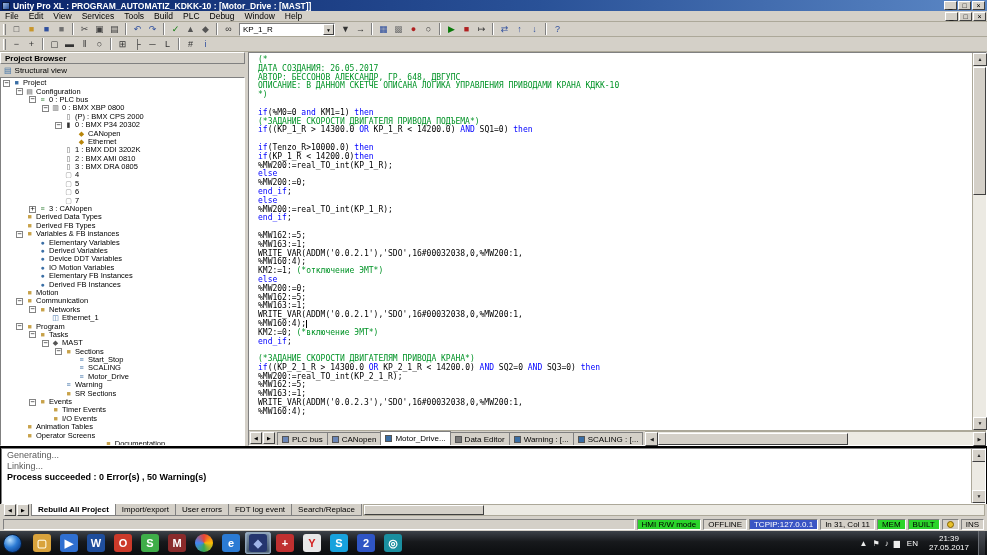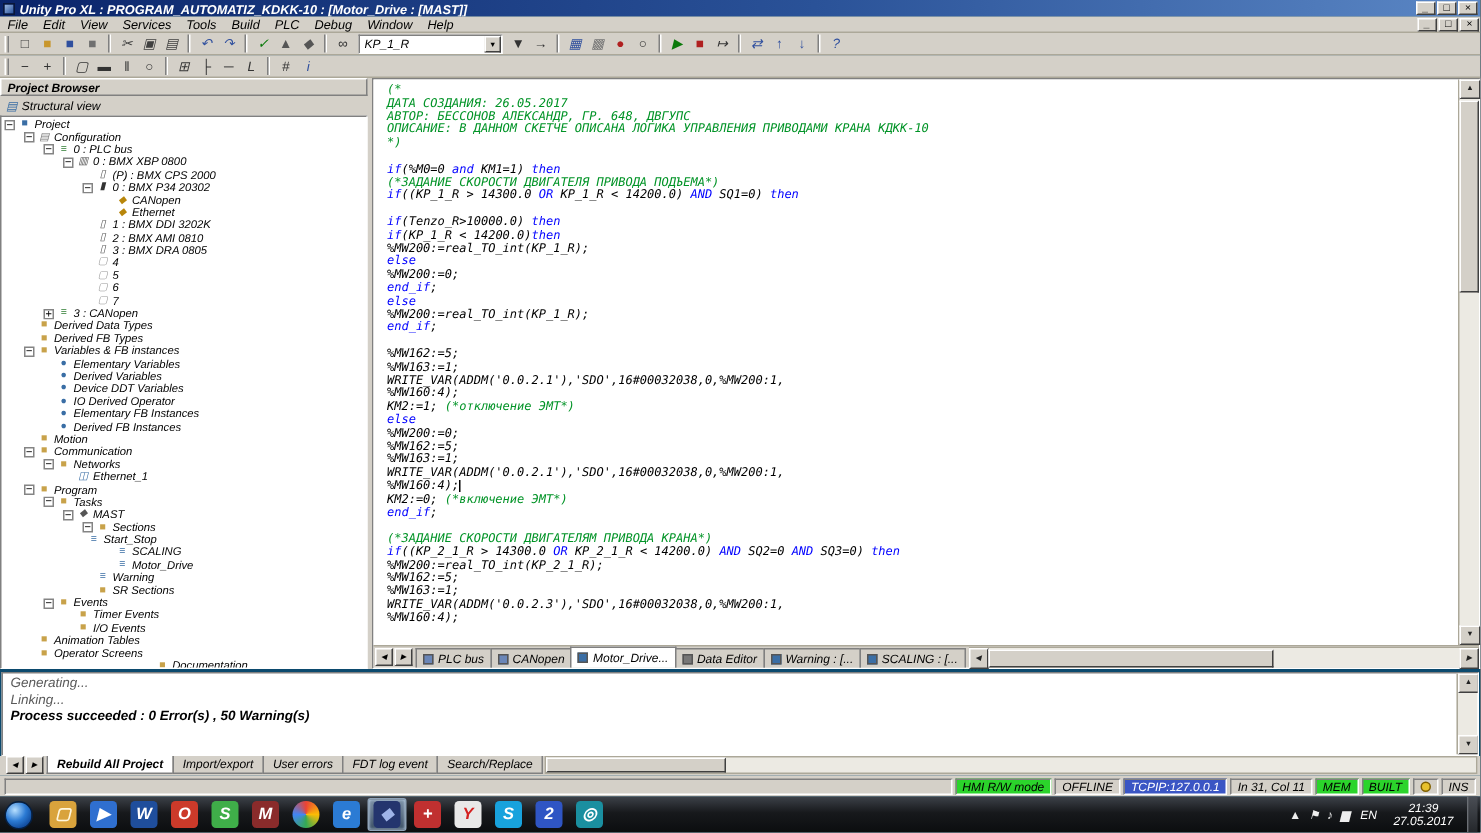--- a/index.html
+++ b/index.html
@@ -1,18 +1,18 @@
 <!DOCTYPE html>
 <html><head>
 <meta charset="utf-8">
 <style>
 *{margin:0;padding:0;box-sizing:border-box;}
 html,body{background:#555;}
 body{font-family:"Liberation Sans",sans-serif;}
-.screen{width:987px;height:555px;display:flex;flex-direction:column;background:#0c4a6e;color:#000;overflow:hidden;position:relative;font-style:italic;}
+.screen{width:987px;height:555px;display:flex;flex-direction:column;background:#000000;color:#000;overflow:hidden;position:relative;}
 
 
 .titlebar{height:11px;background:linear-gradient(to right,#0a246a,#2a5298 55%,#5b87c5);display:flex;align-items:center;padding:0 2px;flex:none;}
 .app-icon{width:8px;height:8px;background:linear-gradient(135deg,#9db9e0,#26509b);border:1px solid #09173a;flex:none;}
 .title-text{color:#fff;font-weight:bold;font-size:8.5px;margin-left:3px;flex:1;white-space:nowrap;overflow:hidden;}
 .wbtn{width:13px;height:9px;background:#d4d0c8;border:1px solid;border-color:#fff #404040 #404040 #fff;font-size:7px;line-height:7px;text-align:center;color:#000;margin-left:1px;flex:none;cursor:default;}
 
 
 .menubar{height:11px;display:flex;align-items:center;background:#d4d0c8;flex:none;border-bottom:1px solid #aca899;}
 .menu-item{padding:0 5px;font-size:8.5px;line-height:11px;}
@@ -308,21 +308,21 @@
             <span class="tlabel">Derived Variables</span>
           </div>
           <div class="trow" style="padding-left: 28px;">
             <span class="texp none"></span>
             <span class="tico" style="color: rgb(58, 110, 165);">●</span>
             <span class="tlabel">Device DDT Variables</span>
           </div>
           <div class="trow" style="padding-left: 28px;">
             <span class="texp none"></span>
             <span class="tico" style="color: rgb(58, 110, 165);">●</span>
-            <span class="tlabel">IO Derived Operator</span>
+            <span class="tlabel">IO Motion Variables</span>
           </div>
           <div class="trow" style="padding-left: 28px;">
             <span class="texp none"></span>
             <span class="tico" style="color: rgb(58, 110, 165);">●</span>
             <span class="tlabel">Elementary FB Instances</span>
           </div>
           <div class="trow" style="padding-left: 28px;">
             <span class="texp none"></span>
             <span class="tico" style="color: rgb(58, 110, 165);">●</span>
             <span class="tlabel">Derived FB Instances</span>
@@ -360,21 +360,21 @@
           <div class="trow" style="padding-left: 41px;">
             <span class="texp">−</span>
             <span class="tico" style="color: rgb(85, 85, 85);">◆</span>
             <span class="tlabel">MAST</span>
           </div>
           <div class="trow" style="padding-left: 54px;">
             <span class="texp">−</span>
             <span class="tico" style="color: rgb(200, 162, 74);">■</span>
             <span class="tlabel">Sections</span>
           </div>
-          <div class="trow" style="padding-left: 48px;">
+          <div class="trow" style="padding-left: 67px;">
             <span class="texp none"></span>
             <span class="tico" style="color: rgb(58, 110, 165);">≡</span>
             <span class="tlabel">Start_Stop</span>
           </div>
           <div class="trow" style="padding-left: 67px;">
             <span class="texp none"></span>
             <span class="tico" style="color: rgb(58, 110, 165);">≡</span>
             <span class="tlabel">SCALING</span>
           </div>
           <div class="trow" style="padding-left: 67px;">

